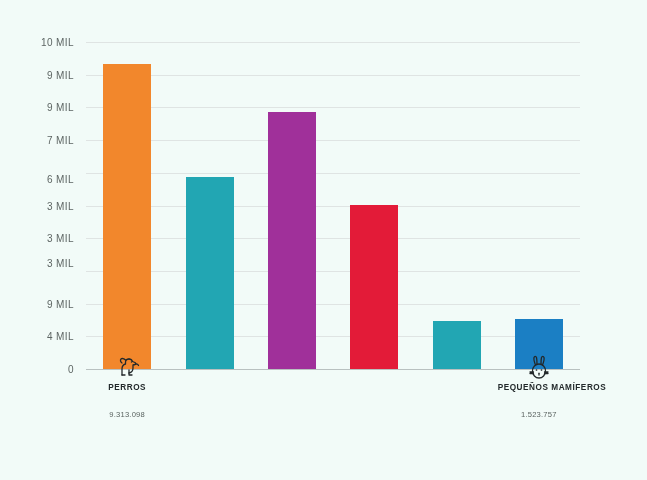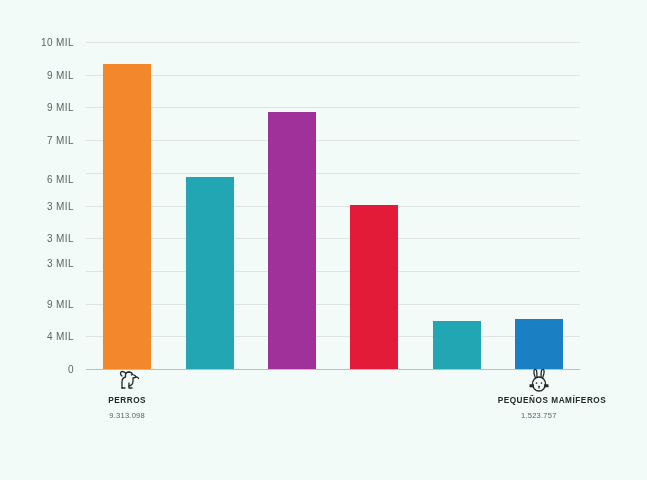--- a/index.html
+++ b/index.html
@@ -44,21 +44,21 @@
     width:494px;height:327px;
   }
   .bar{
     position:absolute;
     bottom:0;
     border-radius:0;
   }
 
   
   #xaxis{
-    position:absolute;left:86px;top:367px;width:494px;height:70px;
+    position:absolute;left:86px;top:354px;width:494px;height:70px;
   }
   .xitem{
     position:absolute;
     top:0;
     text-align:center;
     color:#2c3331;
   }
   .xicon{
     height:26px;
     display:flex;align-items:center;justify-content:center;
@@ -68,21 +68,21 @@
     font-size:8.2px;
     font-weight:bold;
     letter-spacing:.55px;
     color:#23292b;
     white-space:nowrap;
   }
   .xval{
     font-size:7.6px;
     color:#5a6360;
     letter-spacing:.2px;
-    margin-top:6px;
+    margin-top:18px;
     white-space:nowrap;
   }
   svg{display:block;}
 </style>
 </head>
 <body style="background: rgb(242, 251, 248);">
 
 <div id="stage">
 
   <div id="ylabels">

